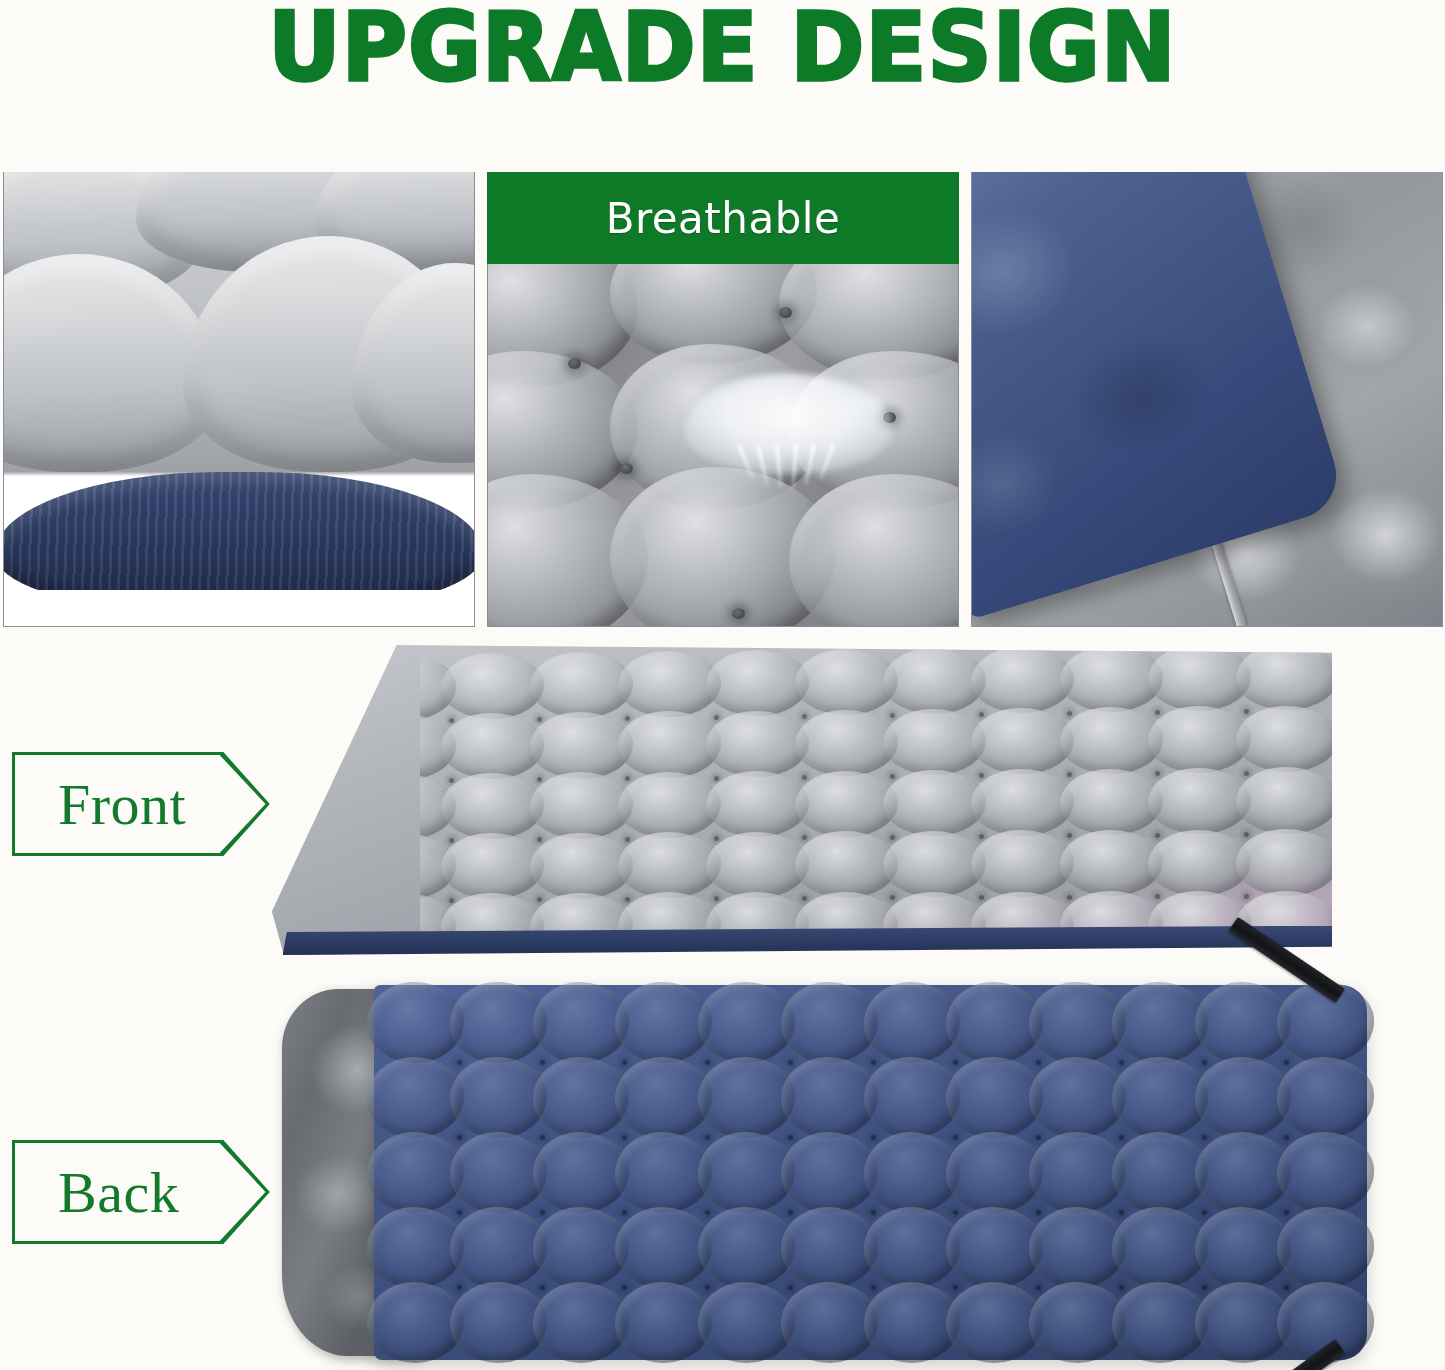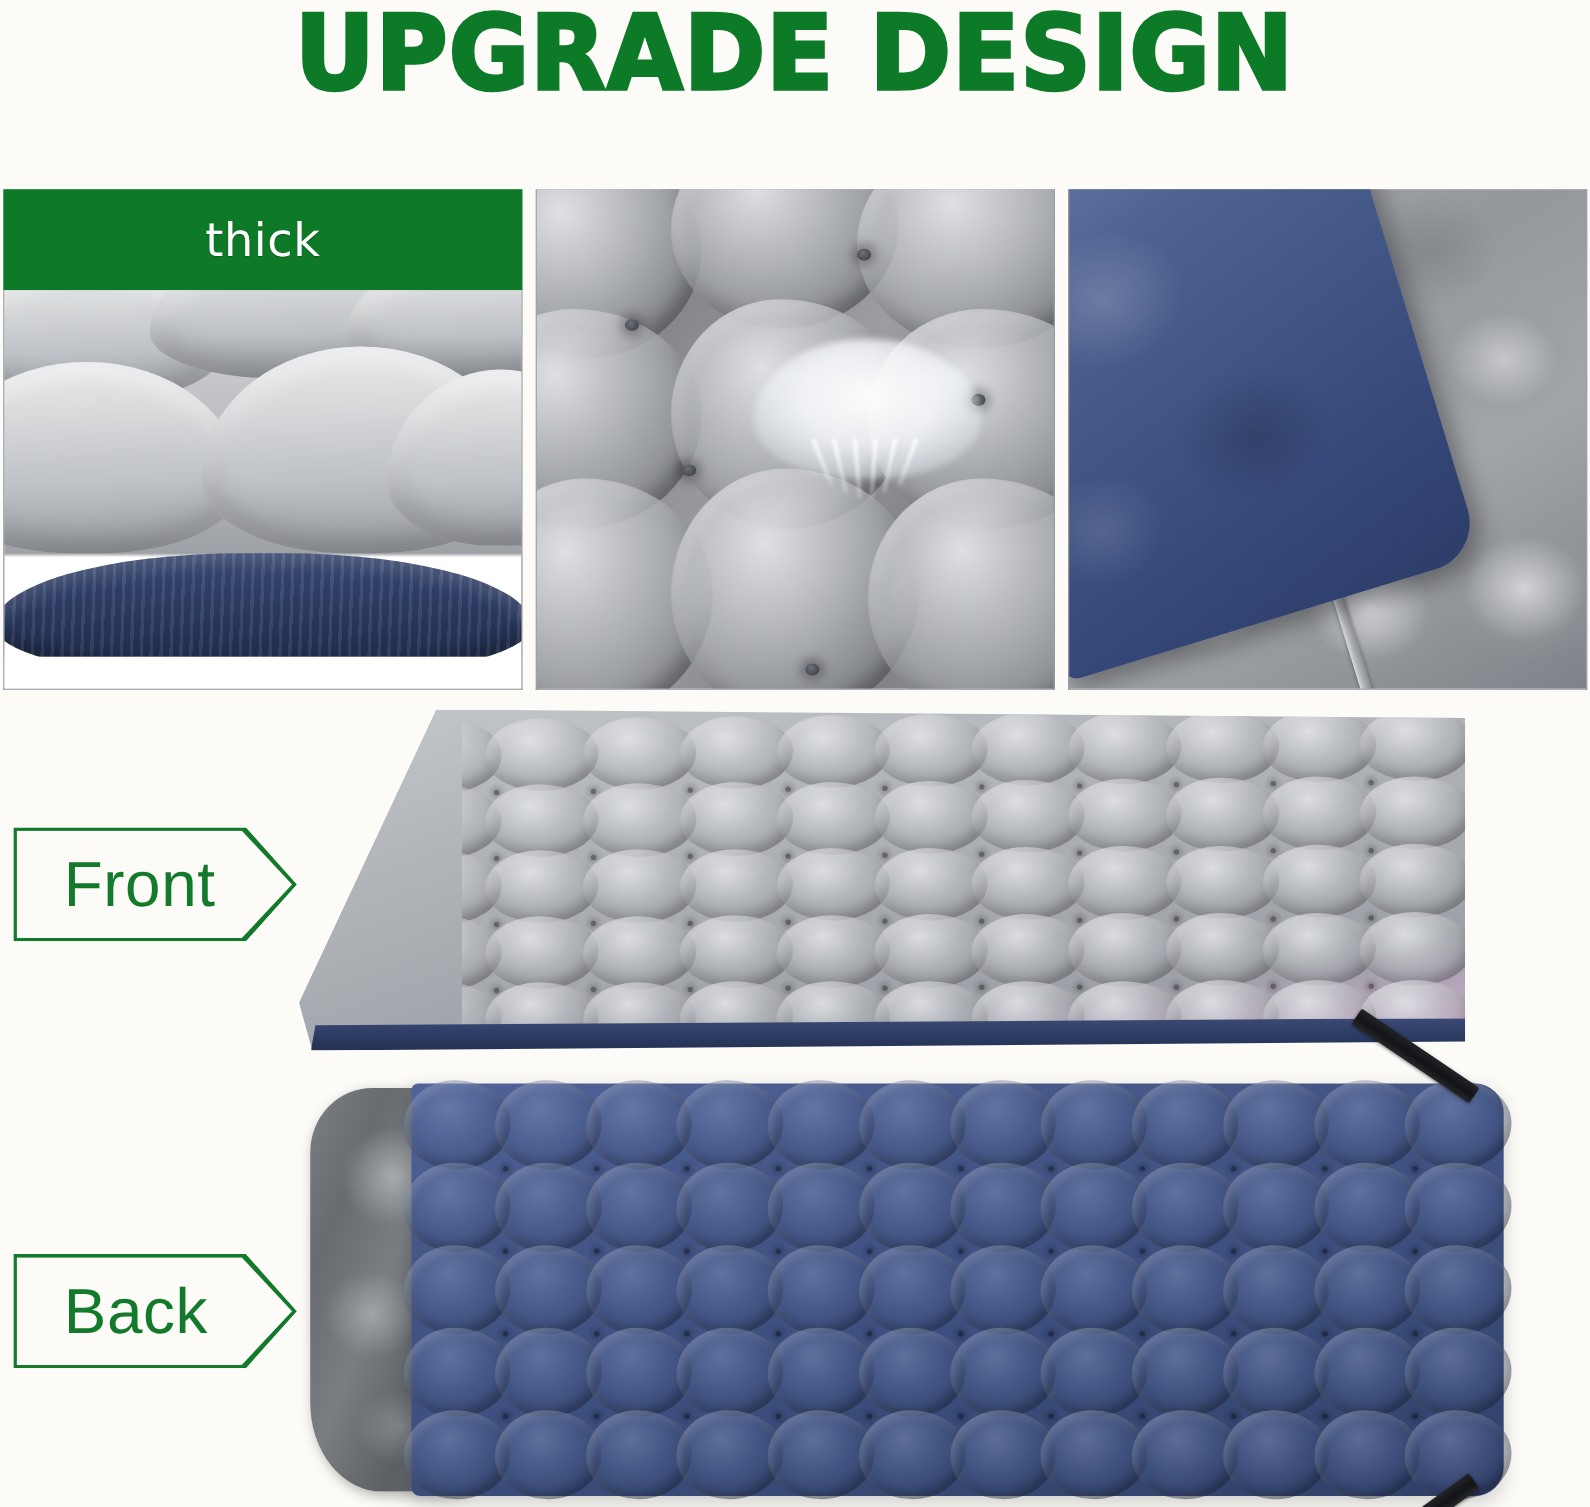--- a/index.html
+++ b/index.html
@@ -367,49 +367,50 @@
   .side-badge .inner2 {
     position: absolute;
     left: 3px; top: 3px; right: 3px; bottom: 3px;
     clip-path: polygon(0% 0%, 81.2% 0%, 99.4% 50%, 81.2% 100%, 0% 100%);
     background: #fdfbf7;
     z-index: 1;
   }
   .side-badge .txt {
     position: relative;
     z-index: 2;
+    font-family: Liberation Serif, serif;
   }
   #badge-front { left: 12px; top: 752px; }
   #badge-back  { left: 12px; top: 1140px; }
 </style>
 </head>
 <body>
 
 <div class="headline-wrap">
   <div class="headline">UPGRADE DESIGN</div>
 </div>
 
 <div class="feature-grid">
 
 
   <div class="feature-cell">
-    <div class="feature-label">thick</div>
     <div class="feature-photo ph-thick">
       <div class="thick-roll" style="left:-10%;top:-6%;width:52%;height:34%;"></div>
       <div class="thick-roll" style="left:28%;top:-10%;width:54%;height:32%;"></div>
       <div class="thick-roll" style="left:66%;top:-8%;width:48%;height:30%;"></div>
       <div class="thick-roll" style="left:-14%;top:18%;width:60%;height:48%;"></div>
       <div class="thick-roll" style="left:38%;top:14%;width:62%;height:52%;"></div>
       <div class="thick-roll" style="left:74%;top:20%;width:44%;height:44%;"></div>
       <div class="thick-navy"></div>
       <div class="thick-base"></div>
     </div>
   </div>
 
   <div class="feature-cell">
+    <div class="feature-label">Breathable</div>
     <div class="feature-photo ph-breath">
       <div class="tuft-bump" style="left:-12%;top:-8%;width:44%;height:42%;"></div>
       <div class="tuft-bump" style="left:26%;top:-12%;width:44%;height:40%;"></div>
       <div class="tuft-bump" style="left:62%;top:-10%;width:48%;height:42%;"></div>
       <div class="tuft-bump" style="left:-14%;top:24%;width:46%;height:44%;"></div>
       <div class="tuft-bump" style="left:26%;top:22%;width:46%;height:46%;"></div>
       <div class="tuft-bump" style="left:64%;top:24%;width:48%;height:44%;"></div>
       <div class="tuft-bump" style="left:-12%;top:58%;width:46%;height:48%;"></div>
       <div class="tuft-bump" style="left:26%;top:56%;width:48%;height:50%;"></div>
       <div class="tuft-bump" style="left:64%;top:58%;width:48%;height:48%;"></div>

